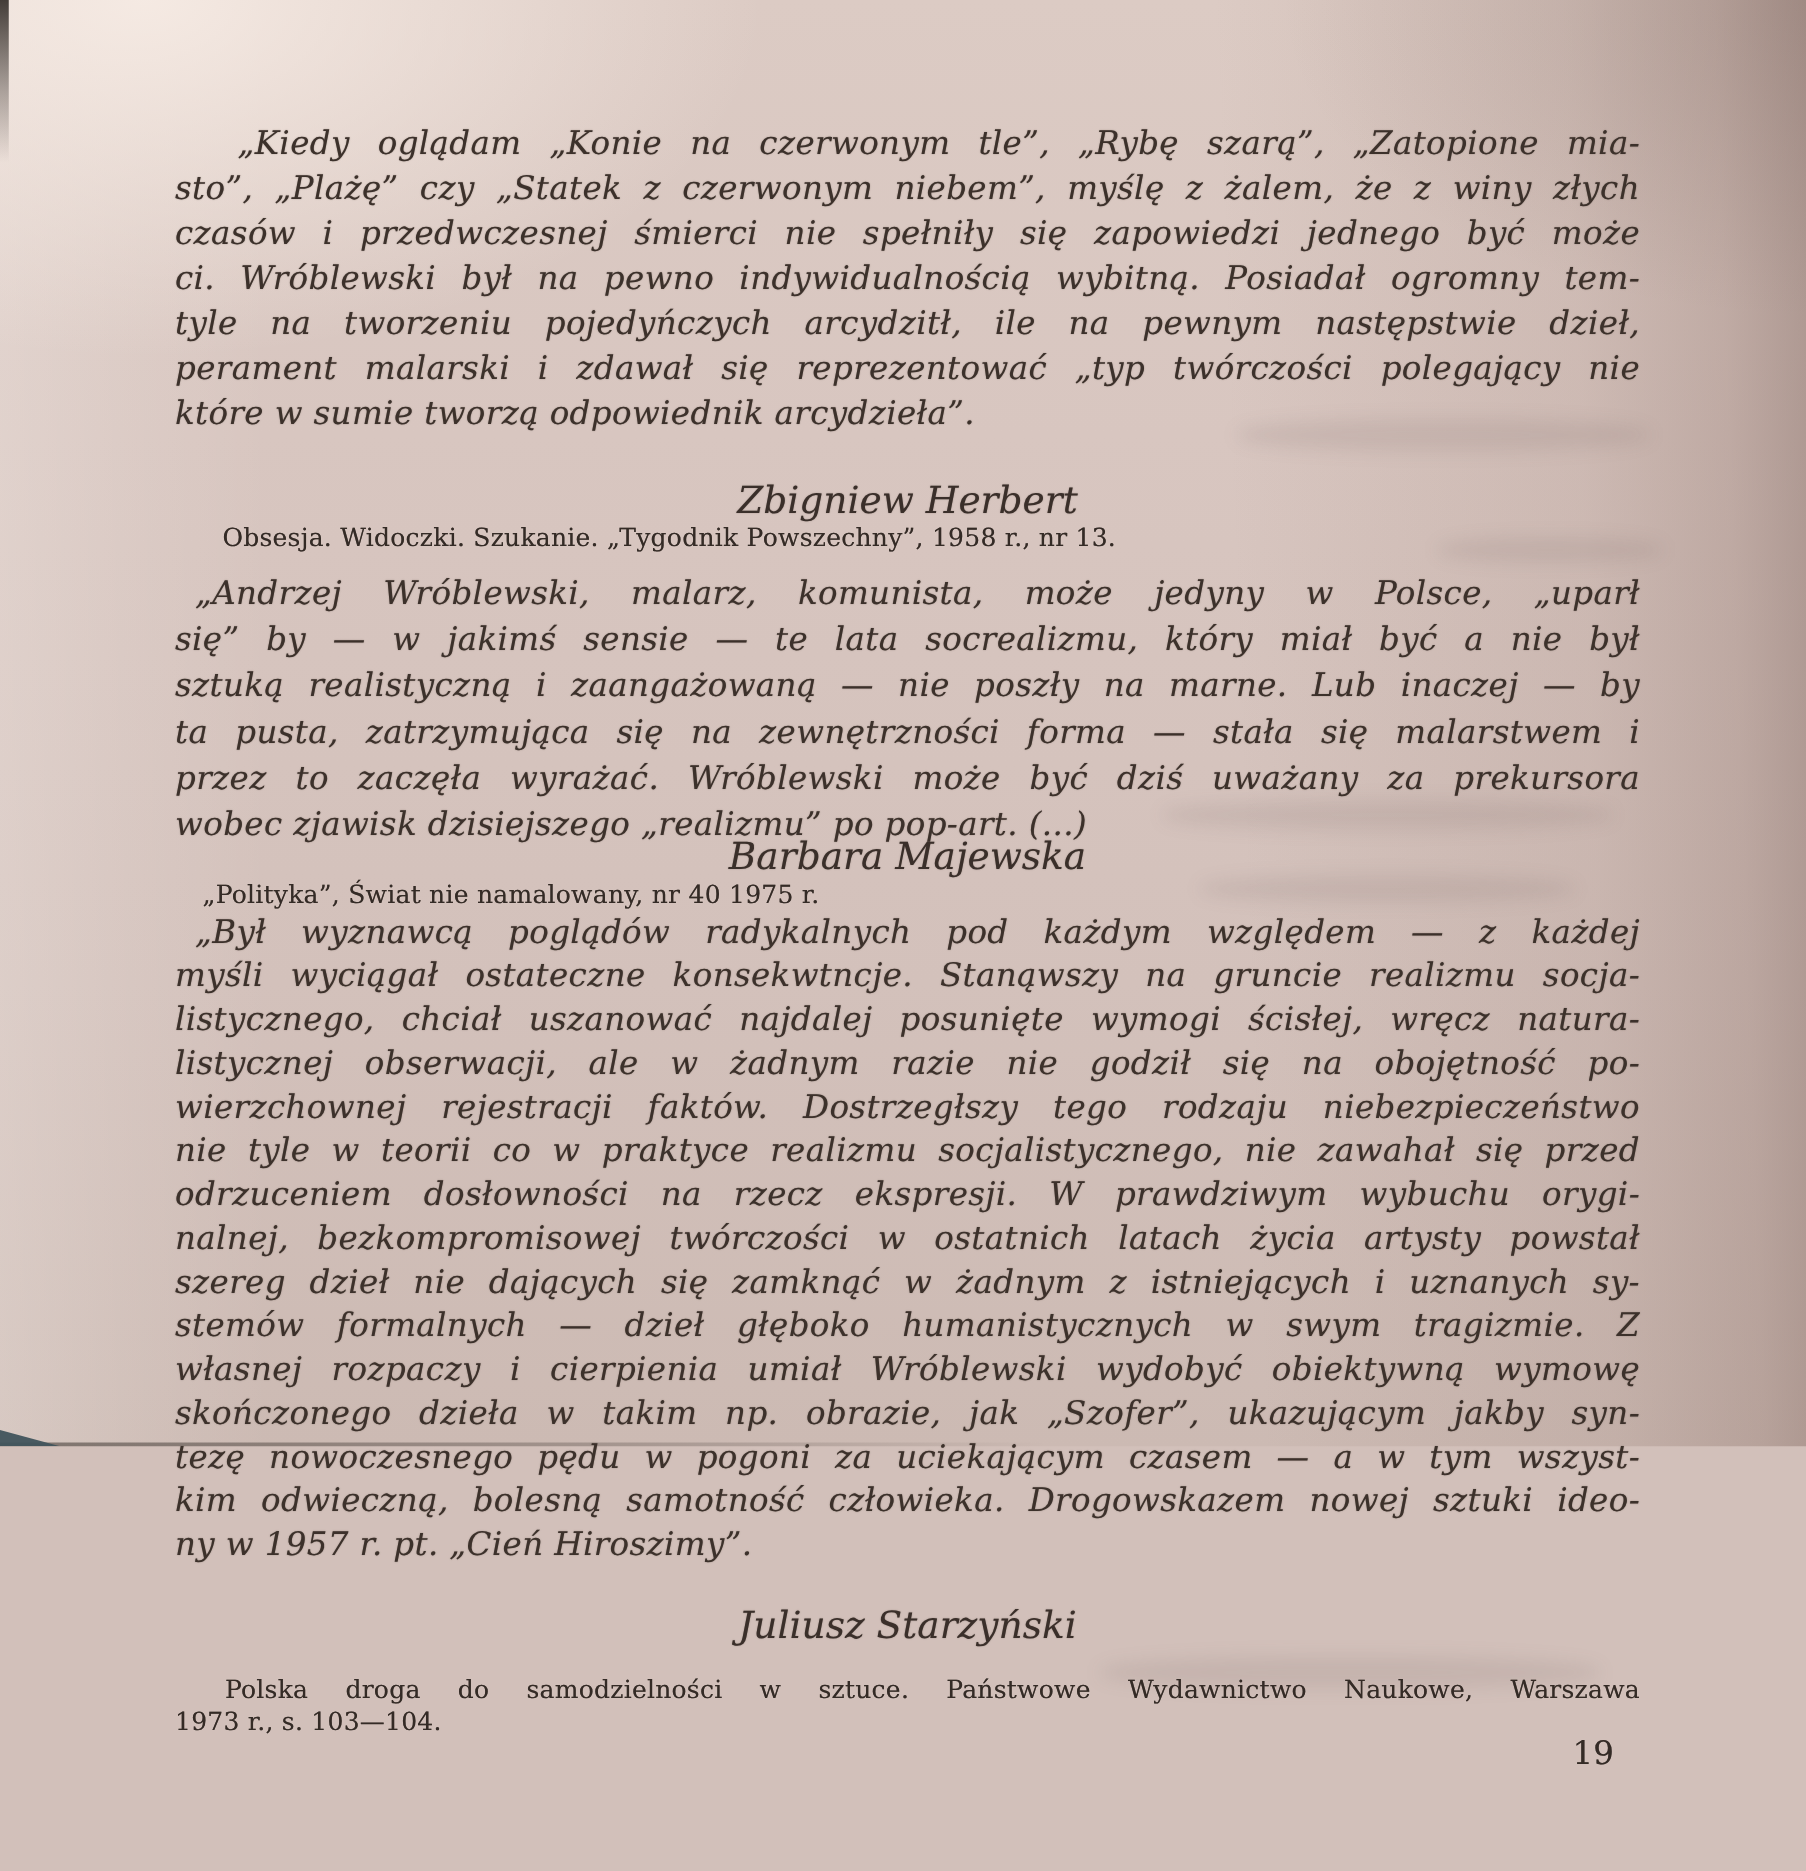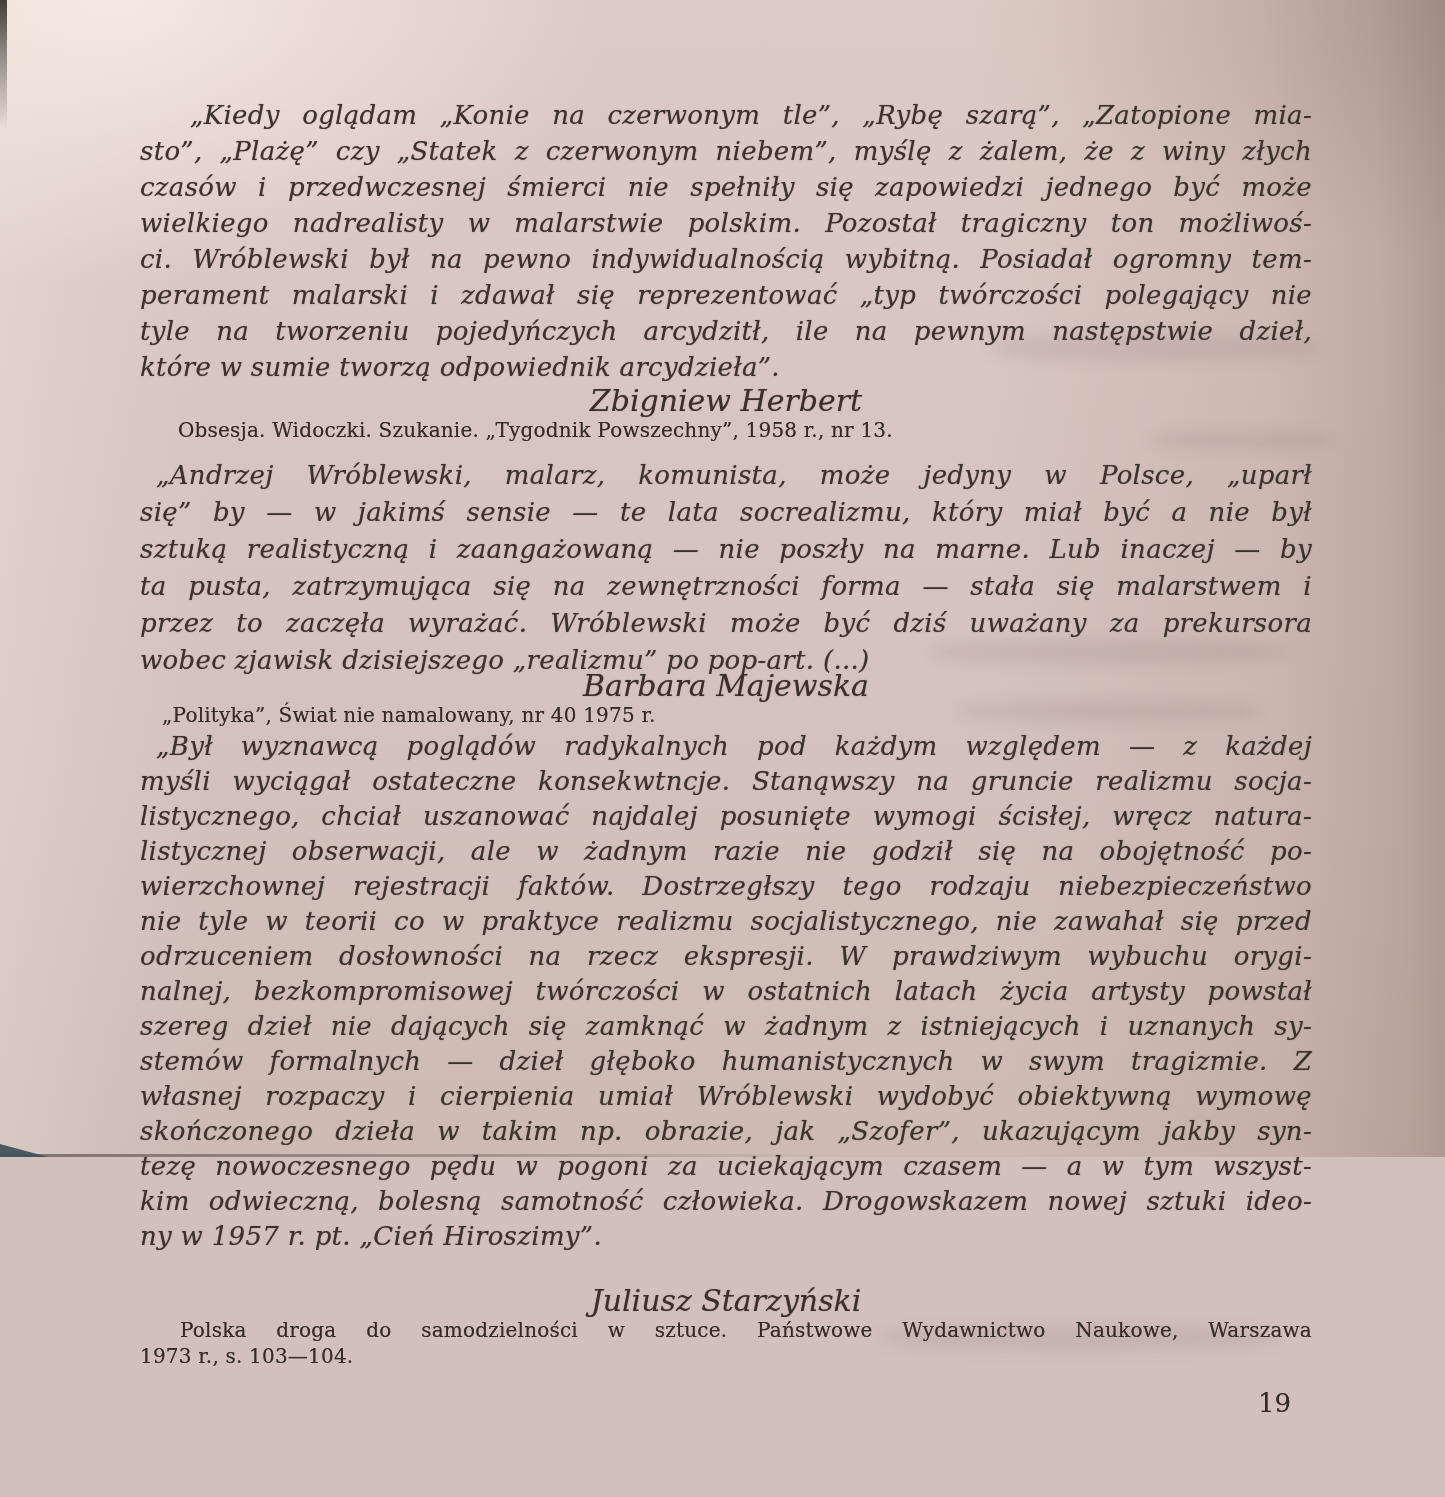--- a/index.html
+++ b/index.html
@@ -85,21 +85,21 @@
     line-height: 27px;
     color: #342b26;
     letter-spacing: 0.2px;
     text-shadow: 0 0 0.5px rgba(52,43,38,0.6);
   }
   .r1 { top: 417px; }
   .r2 { top: 702px; }
   .r3 { top: 1317px; line-height: 26px; }
   .r1 .jline:first-child { text-indent: 38px; }
   .r2 .jline:first-child { text-indent: 22px; }
-  .r3 .jline:first-child { text-indent: 40px; }
+  .r3 .jline:first-child { text-indent: 40px; margin-top: 21px; }
 
   .page-number {
     position: absolute;
     left: 1258px; top: 1388px;
     font-size: 26px;
     color: #342b26;
     text-shadow: 0 0 0.5px rgba(52,43,38,0.6);
   }
 </style>
 </head>
@@ -113,24 +113,23 @@
   <div class="smudge sm3"></div>
   <div class="smudge sm4"></div>
   <div class="smudge sm5"></div>
   <div class="bottom-line"></div>
   <div class="corner-teal"></div>
 
   <section class="block quote q1">
       <div class="jline">„Kiedy oglądam „Konie na czerwonym tle”, „Rybę szarą”, „Zatopione mia-</div>
       <div class="jline">sto”, „Plażę” czy „Statek z czerwonym niebem”, myślę z żalem, że z winy złych</div>
       <div class="jline">czasów i przedwczesnej śmierci nie spełniły się zapowiedzi jednego być może</div>
-      <div class="jline">wielkiego nadrealisty w malarstwie polskim. Pozostał tragiczny ton możliwoś-</div>
       <div class="jline">ci. Wróblewski był na pewno indywidualnością wybitną. Posiadał ogromny tem-</div>
+      <div class="jline">tyle na tworzeniu pojedyńczych arcydzitł, ile na pewnym następstwie dzieł,</div>
       <div class="jline">perament malarski i zdawał się reprezentować „typ twórczości polegający nie</div>
-      <div class="jline">tyle na tworzeniu pojedyńczych arcydzitł, ile na pewnym następstwie dzieł,</div>
       <div class="jline lastline">które w sumie tworzą odpowiednik arcydzieła”.</div>
     </section>
   <div class="block attr a1">Zbigniew Herbert</div>
   <section class="block ref r1">
       <div class="jline lastline">Obsesja. Widoczki. Szukanie. „Tygodnik Powszechny”, 1958 r., nr 13.</div>
     </section>
 
   <section class="block quote q2">
       <div class="jline">„Andrzej Wróblewski, malarz, komunista, może jedyny w Polsce, „uparł</div>
       <div class="jline">się” by — w jakimś sensie — te lata socrealizmu, który miał być a nie był</div>

